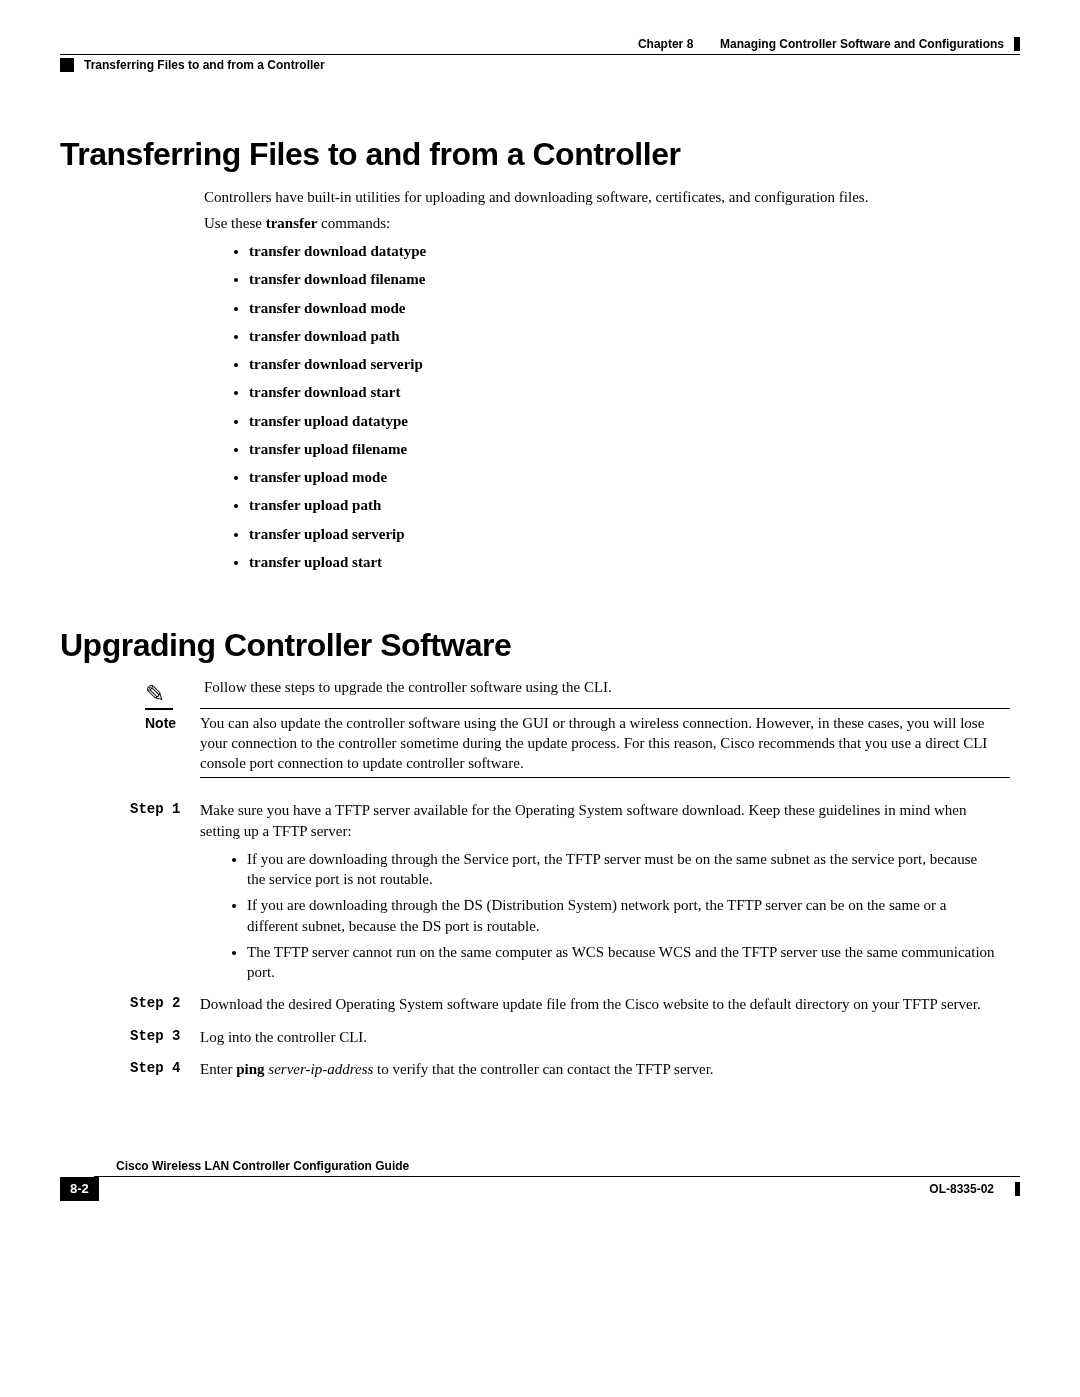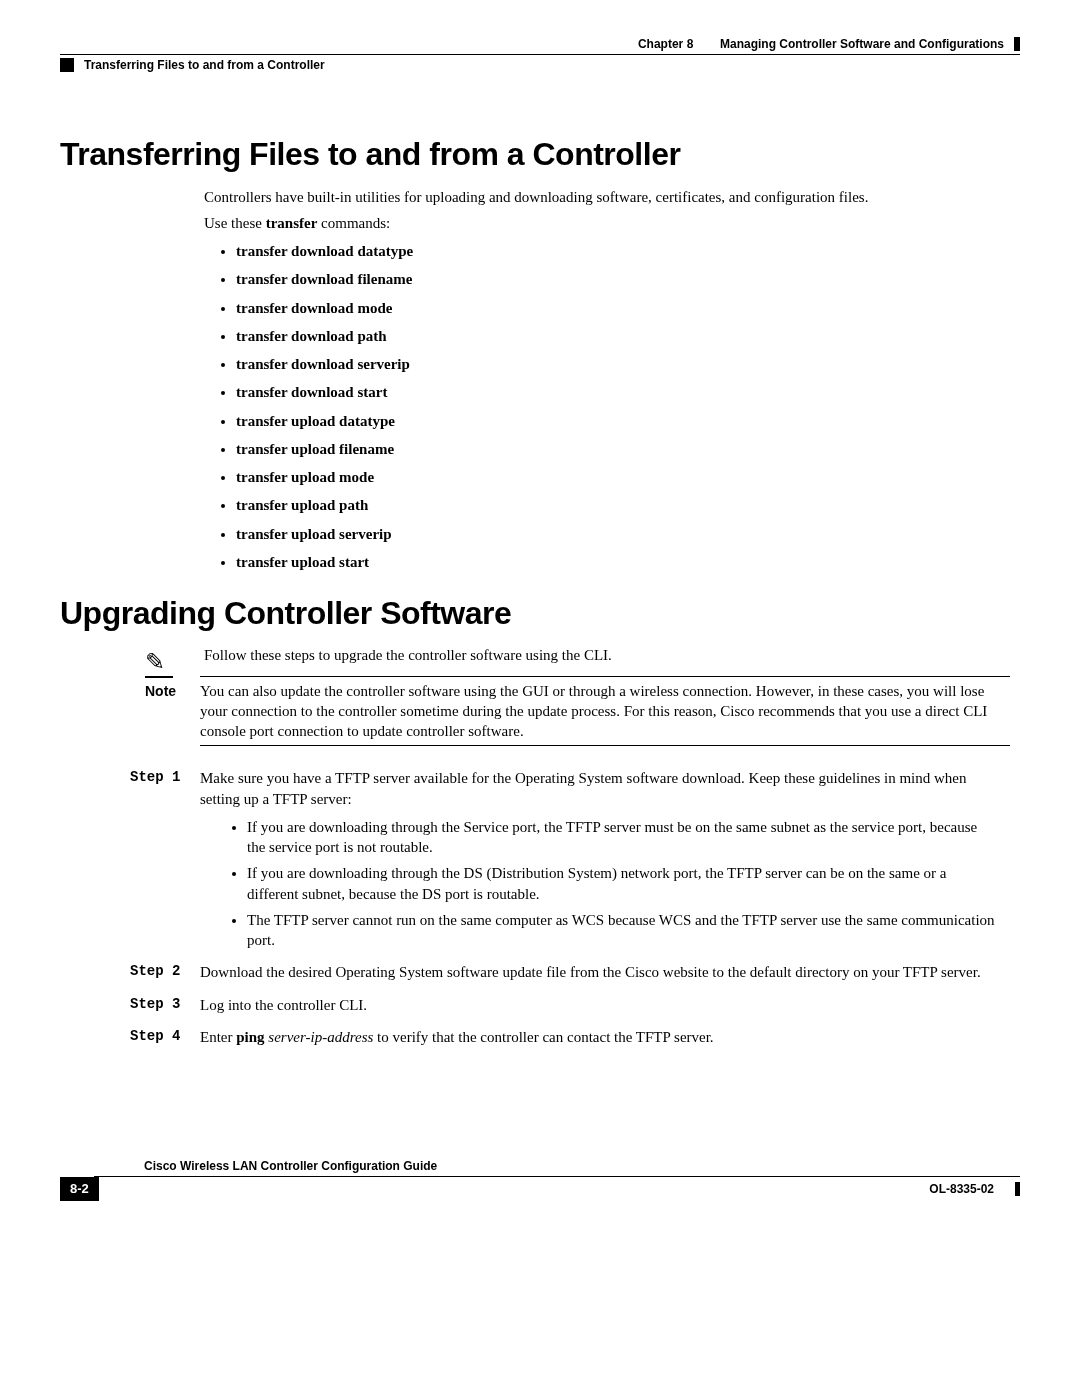--- a/index.html
+++ b/index.html
@@ -56,21 +56,21 @@
     margin-left: 140px;
     margin-right: 10px;
   }
   p.para { margin: 6px 4px; }
   ul.cmd-list {
     margin: 6px 0 0 0;
     padding-left: 32px;
   }
   ul.cmd-list li {
     font-weight: bold;
-    margin: 8px 4px;
+    margin: 8px 17px;
   }
   .note-block {
     margin-top: 10px;
     position: relative;
   }
   .note-icon {
     position: absolute;
     left: -55px;
     top: -30px;
     font-family: Arial, sans-serif;
@@ -111,21 +111,21 @@
   .cmd-strong { font-weight: bold; }
   .cmd-em { font-style: italic; }
   .footer {
     position: absolute;
     left: 60px; right: 60px; bottom: 46px;
   }
   .ftr-title {
     font-family: Arial, Helvetica, sans-serif;
     font-size: 12px;
     font-weight: bold;
-    margin-left: 84px;
+    margin-left: 56px;
     margin-bottom: 2px;
   }
   .ftr-rule { border-top:1px solid #000; margin-left:34px;}
   .ftr-row {
     display:flex; align-items:center; justify-content:space-between;
     margin-top:0;
   }
   .ftr-left { display:flex; align-items:center; gap:0;}
   .ftr-box {
     background:#000; color:#fff;
@@ -174,21 +174,21 @@
       <li>transfer download start</li>
       <li>transfer upload datatype</li>
       <li>transfer upload filename</li>
       <li>transfer upload mode</li>
       <li>transfer upload path</li>
       <li>transfer upload serverip</li>
       <li>transfer upload start</li>
     </ul>
   </div>
 
-  <h1 style="margin-top:20px">Upgrading Controller Software</h1>
+  <h1 style="margin-top:52px">Upgrading Controller Software</h1>
   <div class="body-indent">
     <p class="para">Follow these steps to upgrade the controller software using the CLI.</p>
 
     <div class="note-block">
       <div class="note-icon">
         <div class="pencil">✎</div>
         <div class="underline"></div>
       </div>
       <div class="note-rule"></div>
       <div class="note-label">Note</div>

